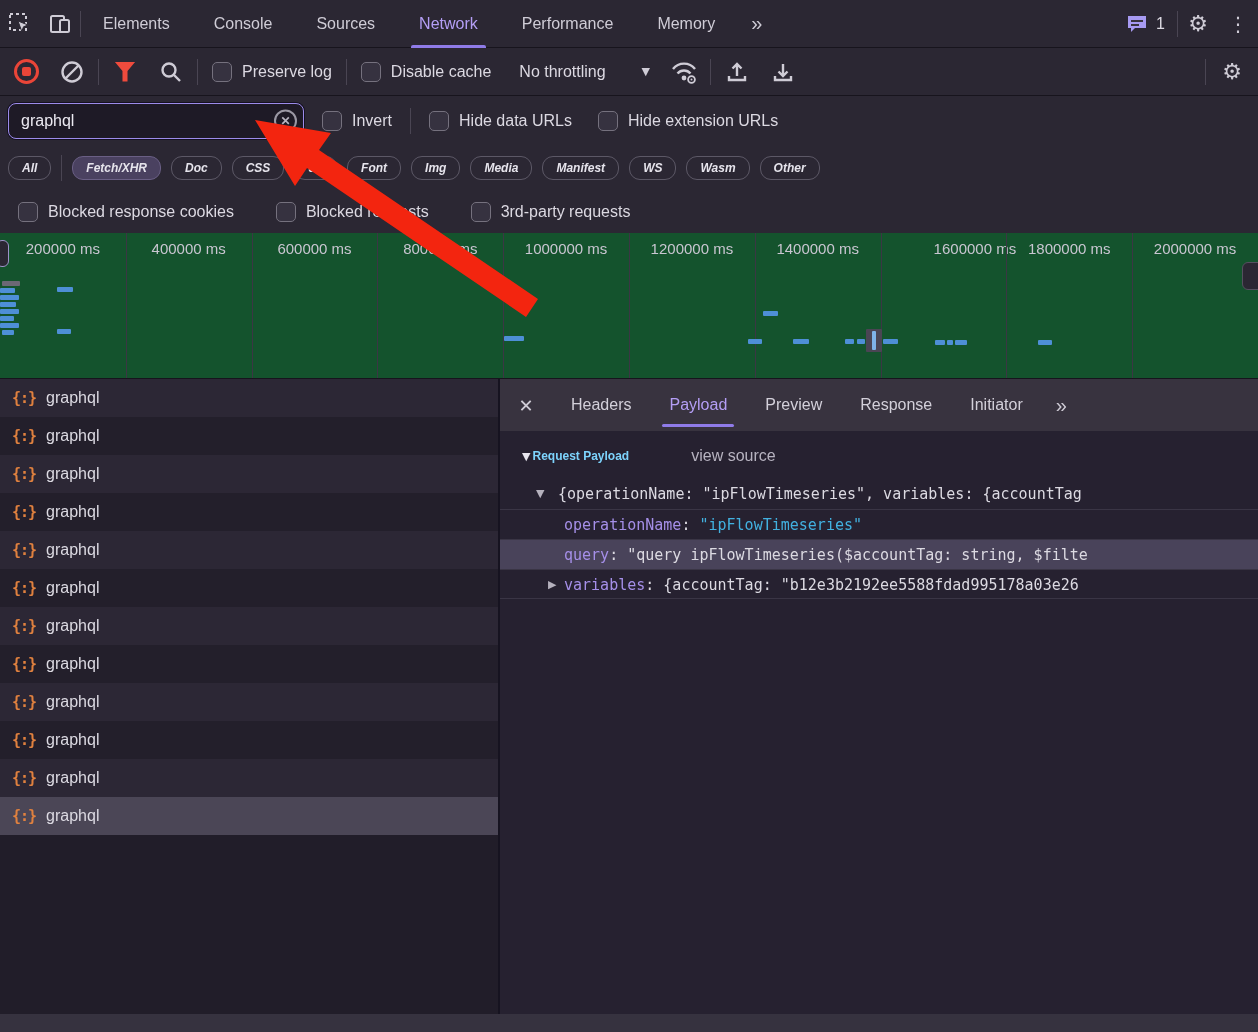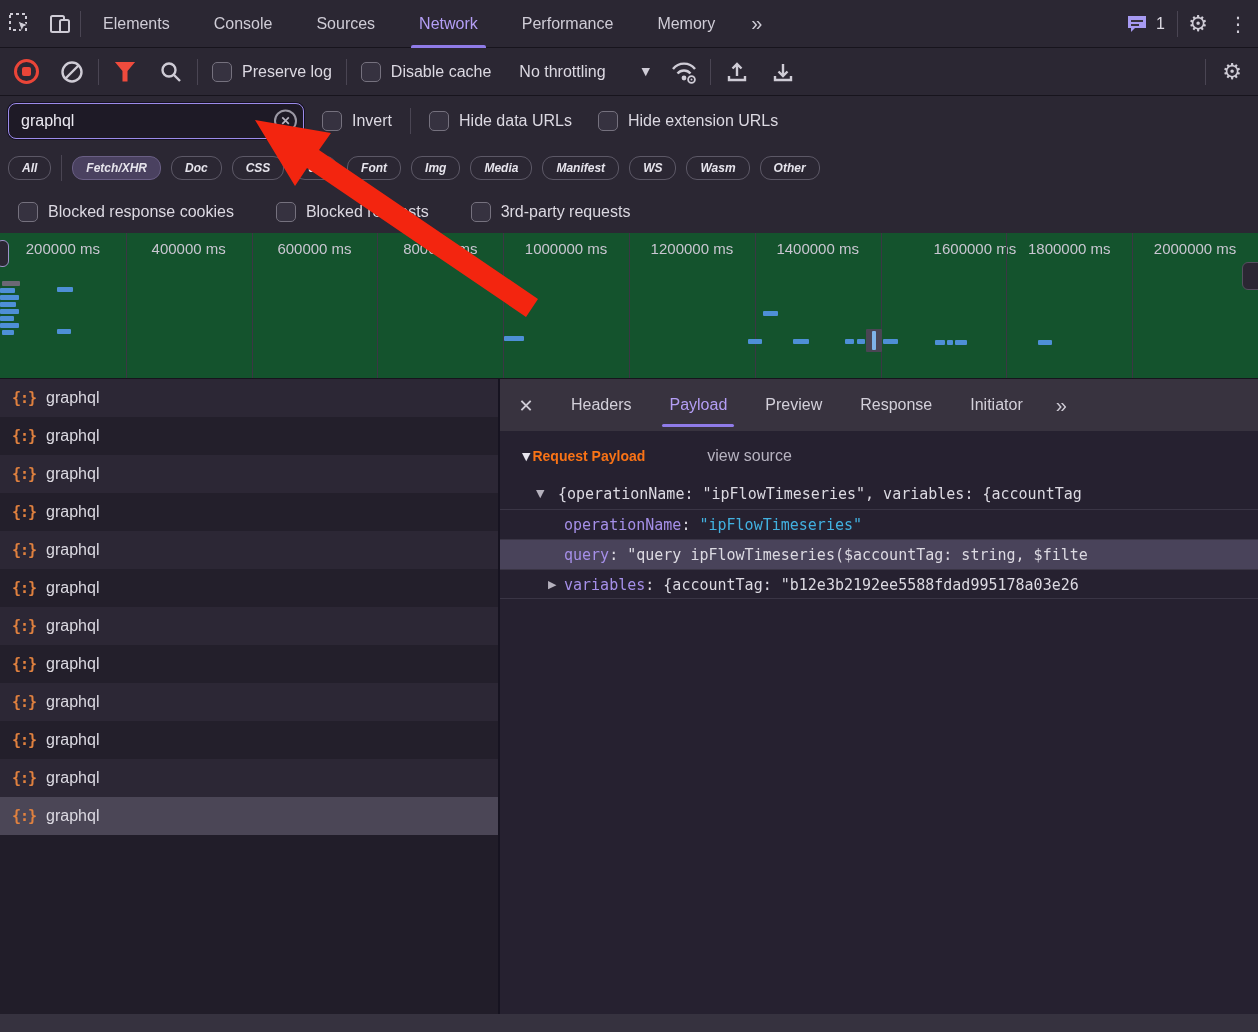--- a/index.html
+++ b/index.html
@@ -72,21 +72,21 @@
   .right{ flex:1; height:100%; display:flex; flex-direction:column; background:#262130; overflow:hidden; }
   .dtabs{ height:52px; background:#38333f; display:flex; align-items:center; flex:0 0 auto; }
   .closex{ width:52px; text-align:center; color:#cfccd6; font-size:18px; font-family:"DejaVu Sans", sans-serif; }
   .dtab{ position:relative; height:52px; display:flex; align-items:center; padding:0 19px; color:#d3d0da; }
   .dtab.active{ color:#b49ef5; }
   .dtab.active::after{ content:""; position:absolute; left:12px; right:12px; bottom:4px; height:3px; background:#8f7be8; border-radius:2px; }
 
   .payload{ position:relative; flex:1; overflow:hidden; }
   .ptitle{ display:flex; align-items:center; padding:16px 0 4px 22px; }
   .ptri{ font-family:"DejaVu Sans", sans-serif; font-size:11px; color:#e8e6ee; margin-right:2px; }
-  .ptitle b{ font-size:14px; color:#f97316; }
+  .ptitle b{ font-size:12px; color:#7dd3fc; }
   .viewsrc{ margin-left:62px; color:#b7b3c0; }
   .ptree{ margin-top:10px; font-family:"DejaVu Sans Mono", monospace; font-size:15px; }
   .prow{ position:relative; height:30px; line-height:30px; white-space:nowrap; overflow:hidden; color:#dcdae2; }
   .prow .arrow{ position:absolute; font-family:"DejaVu Sans", sans-serif; font-size:11px; color:#b5b1bd; }
   .prow.hl{ background:#49435a; }
   .prow.bt{ border-top:1px solid #3a3545; }
   .prow.bb{ border-bottom:1px solid #3a3545; }
   .c-key{ color:#a58fe8; }
   .c-string{ color:#42b1e0; }
   .c-plain{ color:#dcdae2; }

